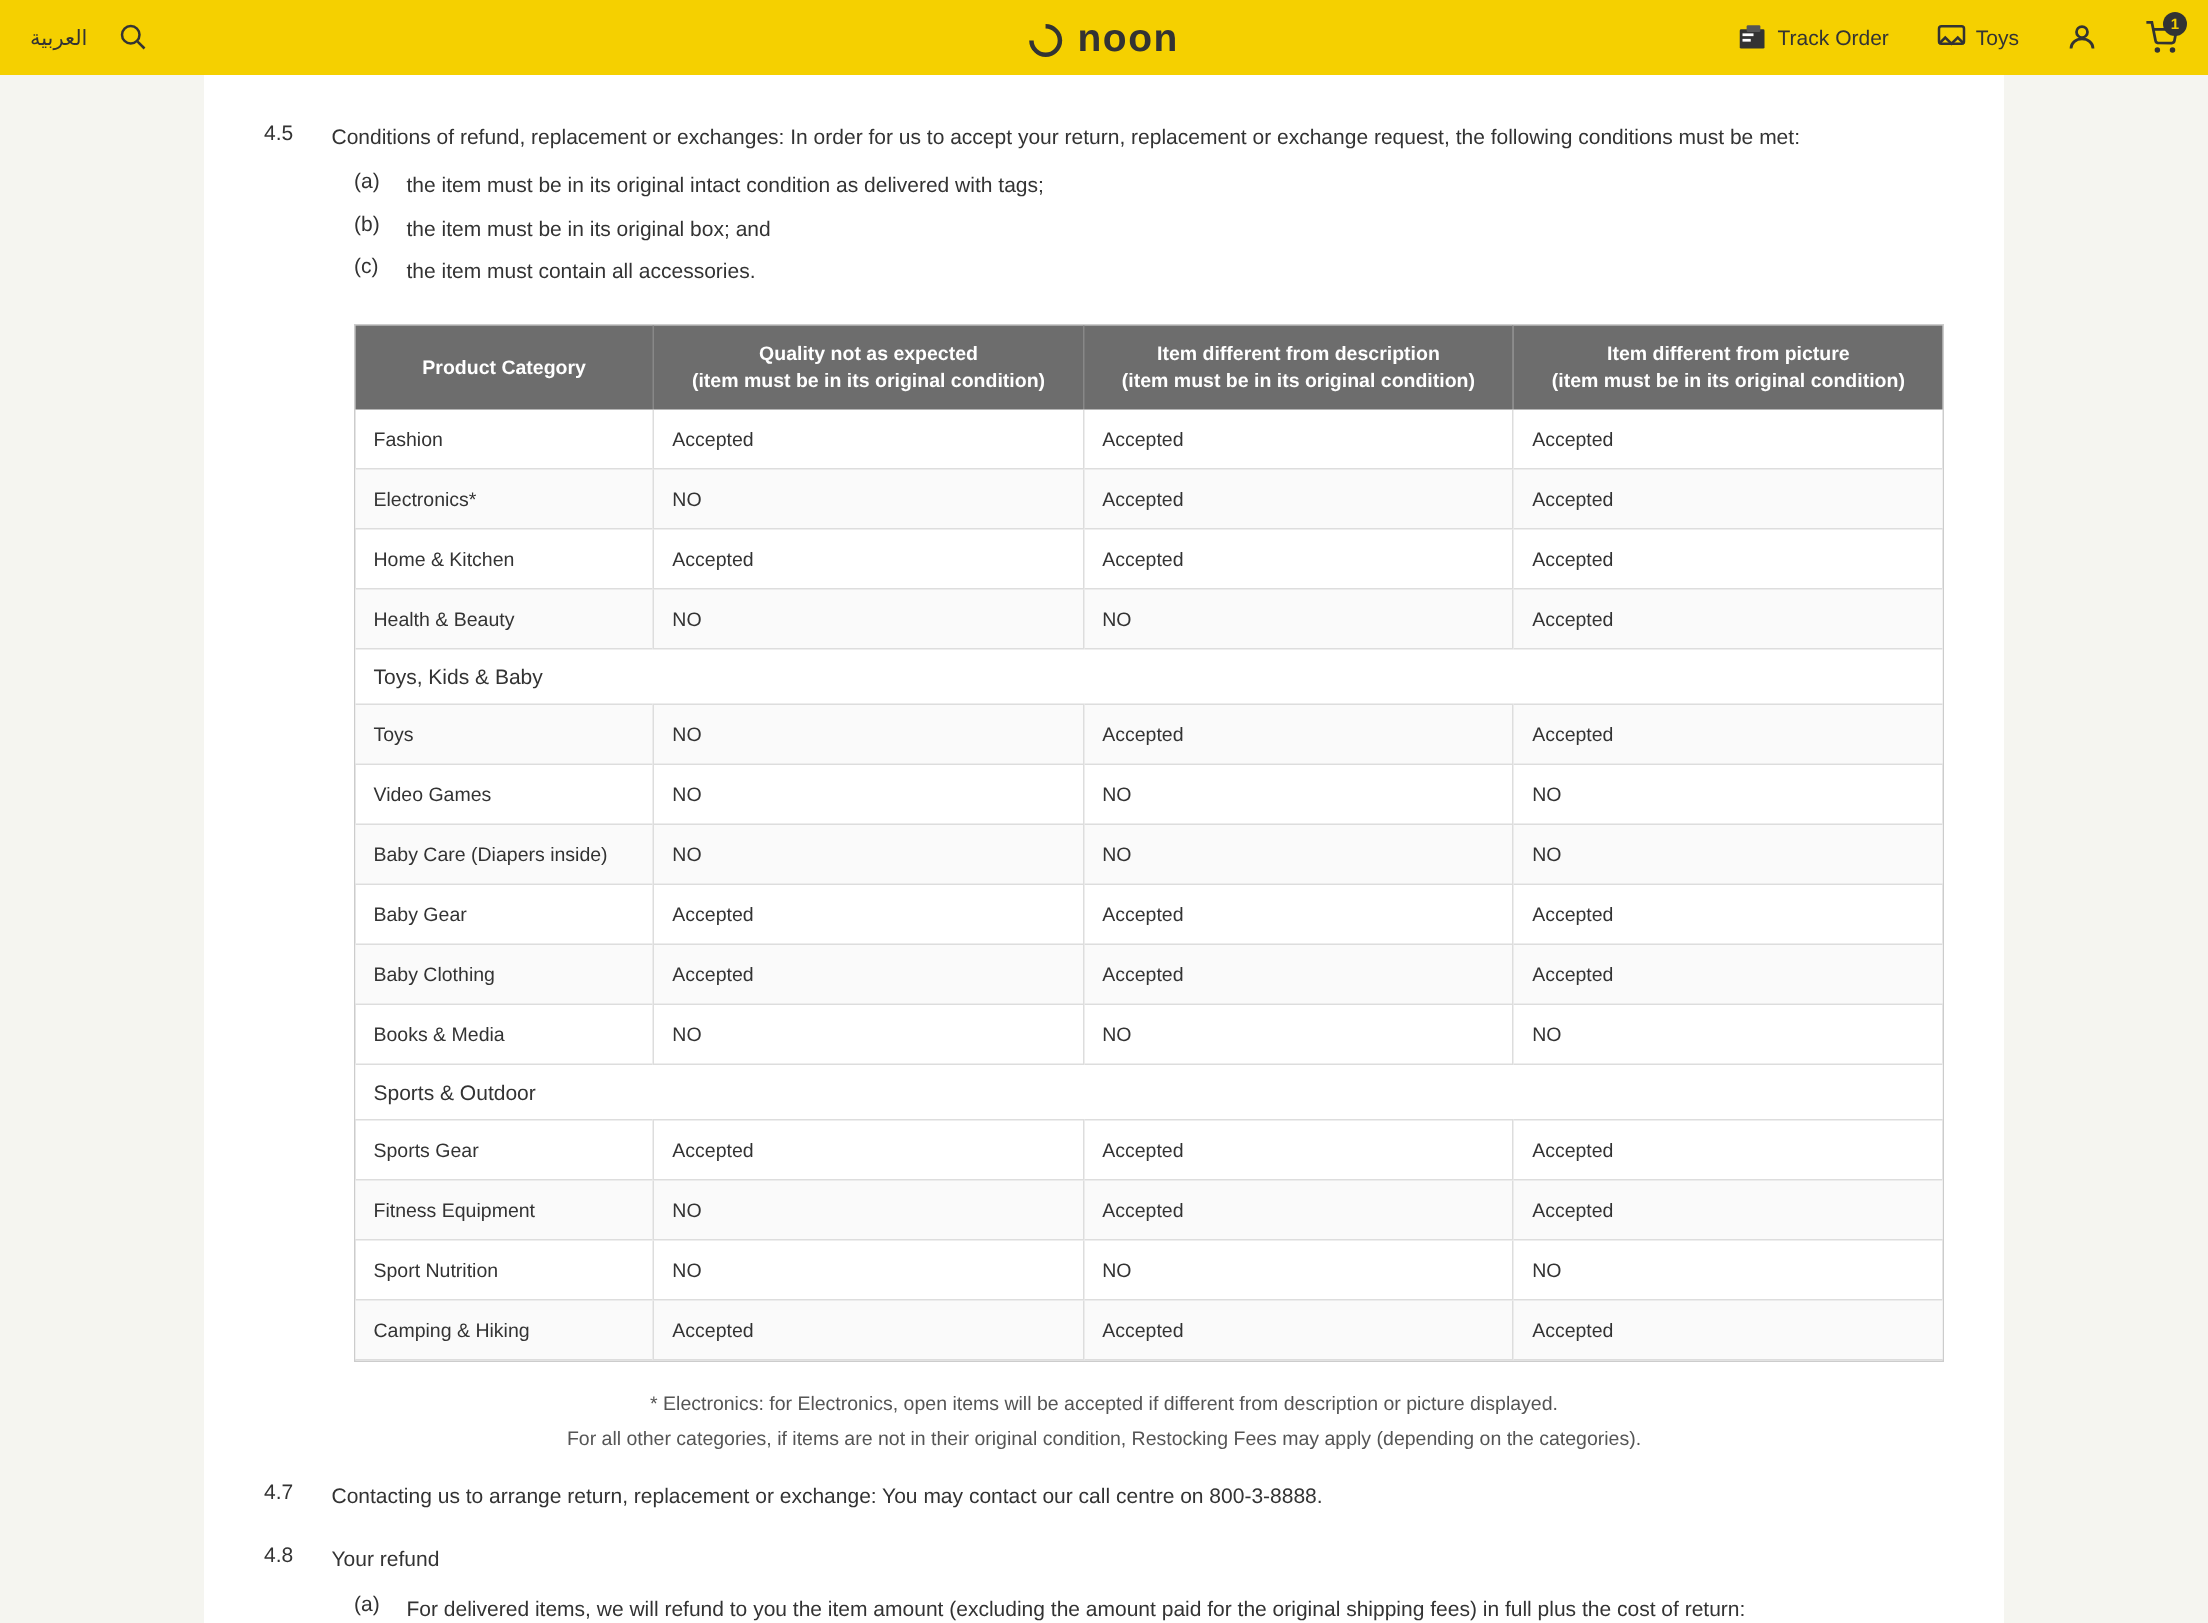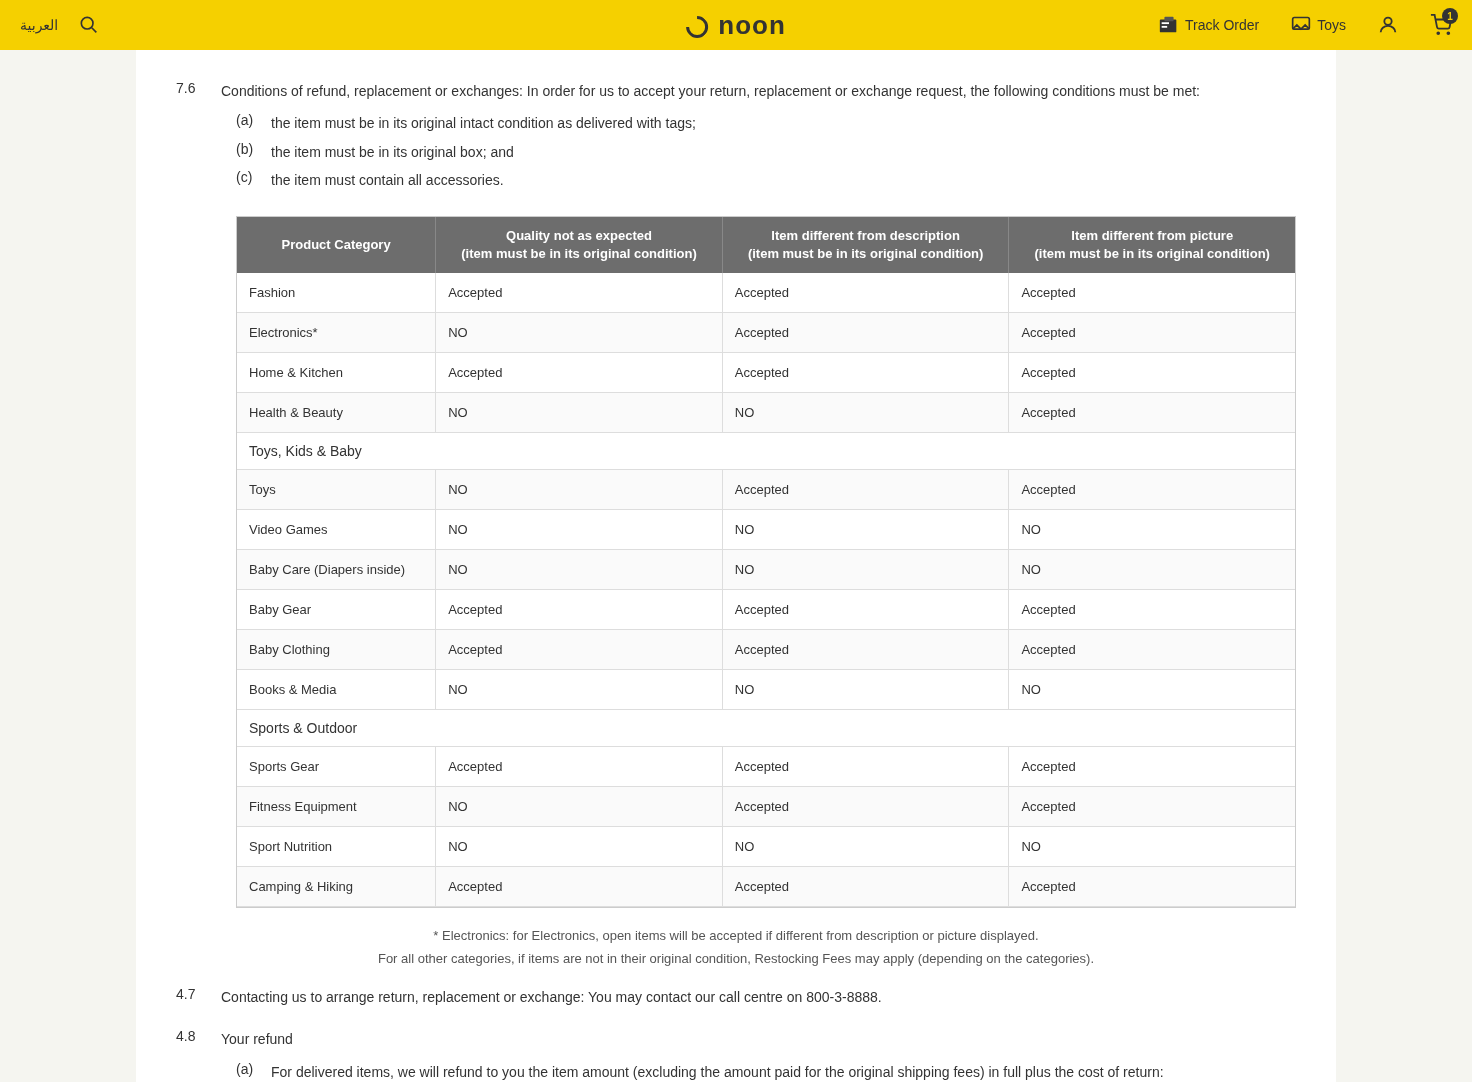--- a/index.html
+++ b/index.html
@@ -286,21 +286,21 @@
         <span class="cart-count">1</span>
       </span>
     </div>
   </div>
 </header>
 
 <main class="content">
 
   <div class="section">
     <div class="section-row">
-      <span class="section-number">7.6</span>
+      <span class="section-number">4.5</span>
       <span class="section-text">Conditions of refund, replacement or exchanges: In order for us to accept your return, replacement or exchange request, the following conditions must be met:</span>
     </div>
     <div class="sub-items">
       <div class="sub-item">
         <span class="sub-item-label">(a)</span>
         <span class="sub-item-text">the item must be in its original intact condition as delivered with tags;</span>
       </div>
       <div class="sub-item">
         <span class="sub-item-label">(b)</span>
         <span class="sub-item-text">the item must be in its original box; and</span>

